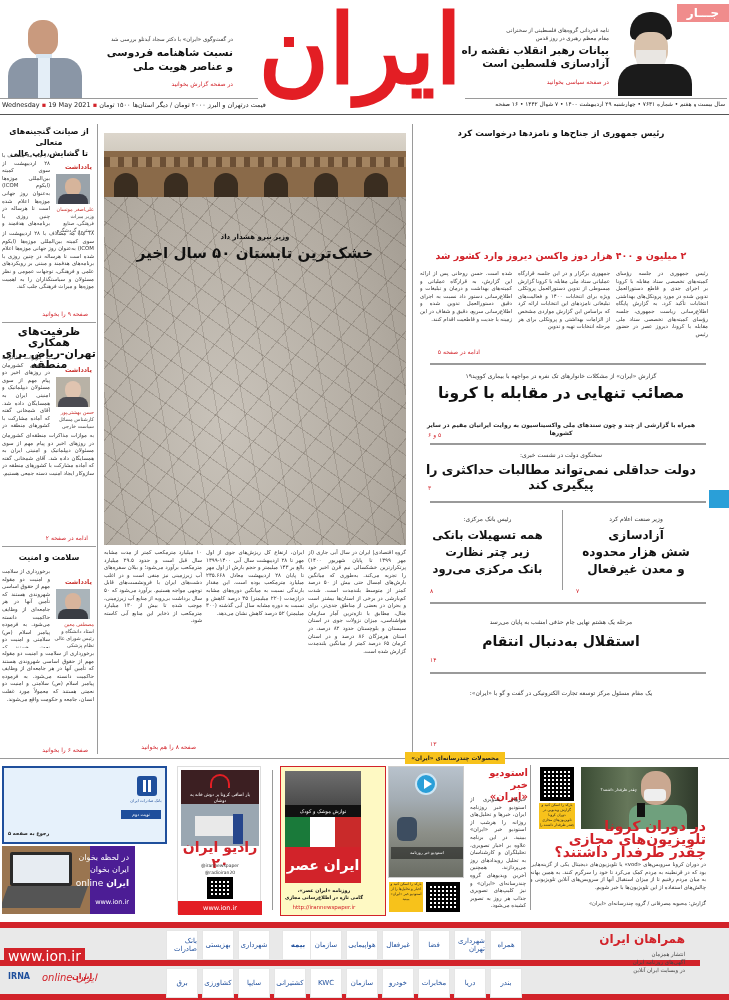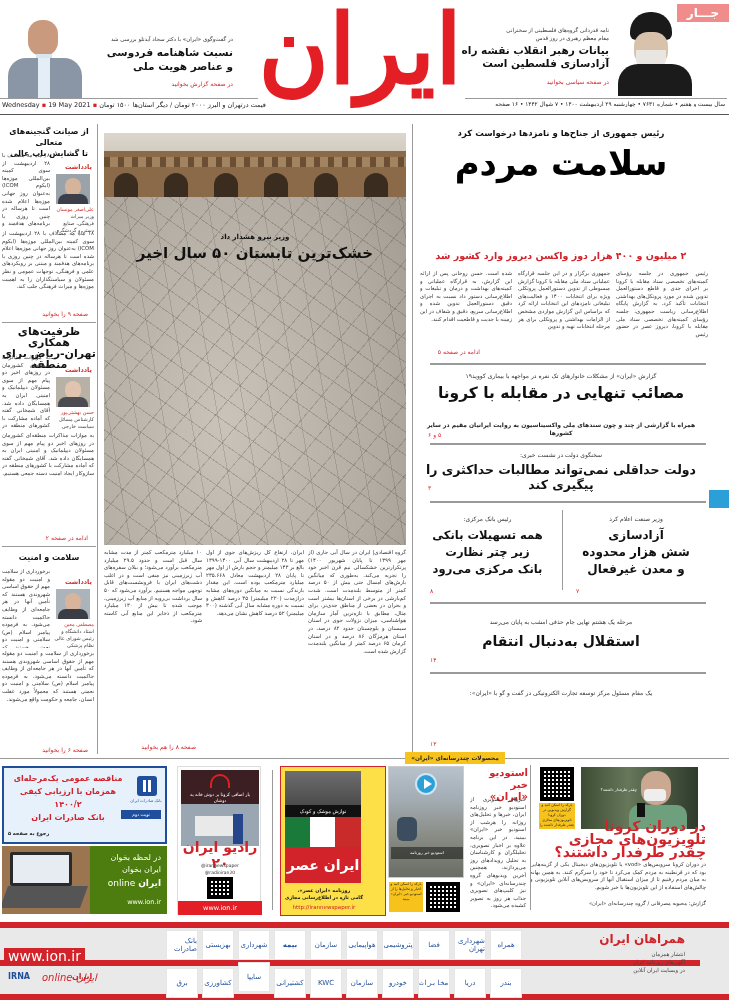--- a/index.html
+++ b/index.html
@@ -138,21 +138,20 @@
 <div class="abs center bold" style="left:104px; top:244px; width:302px; font-size:15px; color:#111;">خشک‌ترین تابستان ۵۰ سال اخیر</div>
 
 <div class="abs bodytext" style="left:308px; top:549px; width:98px; height:200px; overflow:hidden;">گروه اقتصادی| ایران در سال آبی جاری (از مهر ۱۳۹۹ تا پایان شهریور ۱۴۰۰) پرتکرارترین خشکسالی نیم قرن اخیر خود را تجربه می‌کند. به‌طوری که میانگین بارش‌های امسال حتی بیش از ۵۰ درصد کمتر از متوسط بلندمدت است. شدت کم‌بارشی در برخی از استان‌ها بیشتر است و بحران در بعضی از مناطق جدی‌تر. برای مثال، مطابق با تازه‌ترین آمار سازمان هواشناسی، میزان نزولات جوی در استان سیستان و بلوچستان حدود ۸۲ درصد، در استان هرمزگان ۸۶ درصد و در استان کرمان ۶۵ درصد کمتر از میانگین بلندمدت گزارش شده است.</div>
 <div class="abs bodytext" style="left:206px; top:549px; width:98px; height:200px; overflow:hidden;">ایران، ارتفاع کل ریزش‌های جوی از اول مهر تا ۲۸ اردیبهشت سال آبی ۱۴۰۰-۱۳۹۹ بالغ بر ۱۴۳ میلیمتر و حجم بارش از اول مهر تا پایان ۲۸ اردیبهشت معادل ۲۳۵.۶۶۸ میلیارد مترمکعب بوده است. این مقدار بارندگی نسبت به میانگین دوره‌های مشابه درازمدت (۲۲۰ میلیمتر) ۳۵ درصد کاهش و نسبت به دوره مشابه سال آبی گذشته (۳۰۰ میلیمتر) ۵۲ درصد کاهش نشان می‌دهد.</div>
 <div class="abs bodytext" style="left:104px; top:549px; width:98px; height:180px; overflow:hidden;">۱۰ میلیارد مترمکعب کمتر از مدت مشابه سال قبل است و حدود ۲۹.۵ میلیارد مترمکعب برآورد می‌شود؛ و بیلان سفره‌های آب زیرزمینی نیز منفی است و در اغلب دشت‌های ایران با فرونشست‌های قابل توجهی مواجه هستیم. برآورد می‌شود که ۵۰ سال برداشت بی‌رویه از منابع آب زیرزمینی، موجب شده تا بیش از ۱۳۰ میلیارد مترمکعب از ذخایر این منابع آبی کاسته شود.</div>
 <div class="abs pageref" style="left:104px; top:743px; width:92px; text-align:right;">صفحه ۸ را هم بخوانید</div>
 
 <div class="vline" style="left:412px; top:124px; height:632px;"></div>
 <div class="abs center bold" style="left:415px; top:128px; width:292px; font-size:8.5px;">رئیس جمهوری از جناح‌ها و نامزدها درخواست کرد</div>
 <div class="abs center" style="left:415px; top:142px; width:292px; font-weight:900; font-size:34px; line-height:42px; color:#000;">
-  <div>سلامت مردم</div>
 </div>
 <div class="abs center bold red" style="left:415px; top:250px; width:292px; font-size:9.5px;">۲ میلیون و ۴۰۰ هزار دوز واکسن دیروز وارد کشور شد</div>
 <div class="abs bodytext" style="left:616px; top:270px; width:92px; height:76px; overflow:hidden;">رئیس جمهوری در جلسه رؤسای کمیته‌های تخصصی ستاد مقابله با کرونا بر اجرای جدی و قاطع دستورالعمل تدوین شده در مورد پروتکل‌های بهداشتی انتخابات تأکید کرد. به گزارش پایگاه اطلاع‌رسانی ریاست جمهوری، جلسه رؤسای کمیته‌های تخصصی ستاد ملی مقابله با کرونا، دیروز عصر در حضور رئیس</div>
 <div class="abs bodytext" style="left:518px; top:270px; width:92px; height:76px; overflow:hidden;">جمهوری برگزار و در این جلسه قرارگاه عملیاتی ستاد ملی مقابله با کرونا گزارش مبسوطی از تدوین دستورالعمل پروتکلی ویژه برای انتخابات ۱۴۰۰ و فعالیت‌های تبلیغاتی نامزدهای این انتخابات ارائه کرد که براساس این گزارش مواردی مشخص از الزامات بهداشتی و پروتکلی برای هر مرحله انتخابات تهیه و تدوین</div>
 <div class="abs bodytext" style="left:420px; top:270px; width:92px; height:64px; overflow:hidden;">شده است. حسن روحانی پس از ارائه این گزارش، به قرارگاه عملیاتی و کمیته‌های بهداشت و درمان و تبلیغات و اطلاع‌رسانی دستور داد نسبت به اجرای دقیق دستورالعمل تدوین شده و اطلاع‌رسانی سریع، دقیق و شفاف در این زمینه با جدیت و قاطعیت اقدام کنند.</div>
 <div class="abs pageref" style="left:420px; top:348px; width:60px; text-align:right;">ادامه در صفحه ۵</div>
 <div class="hr" style="left:430px; top:363px; width:276px;"></div>
 
 <div class="abs center small" style="left:415px; top:372px; width:292px;">گزارش «ایران» از مشکلات خانوارهای تک نفره در مواجهه با بیماری کووید۱۹</div>
 <div class="abs center bold" style="left:415px; top:384px; width:292px; font-size:15.5px;">مصائب تنهایی در مقابله با کرونا</div>
@@ -223,21 +222,21 @@
 <div class="photo" style="left:388px; top:766px; width:76px; height:112px; background:linear-gradient(#b8c2cc 0%, #a3acb3 30%, #8c8f88 60%, #6a6d64 100%); border:1px solid #ccc;">
   <div style="position:absolute; left:26px; top:6px; width:22px; height:22px; border-radius:11px; background:#2a9fd8; border:2px solid #cfe6f4;">
     <div style="position:absolute; left:7px; top:4px; width:0; height:0; border-left:8px solid #fff; border-top:5px solid transparent; border-bottom:5px solid transparent;"></div>
   </div>
   <div style="position:absolute; left:8px; top:50px; width:20px; height:24px; background:#3d4d60; border-radius:6px;"></div>
   <div style="position:absolute; left:2px; top:80px; width:72px; height:12px; background:rgba(0,0,0,0.45); font-size:4px; color:#fff; text-align:center; line-height:12px;">استودیو خبر روزنامه</div>
 </div>
 <div class="qr" style="left:426px; top:882px; width:34px; height:30px;"></div>
 <div class="abs center" style="left:389px; top:882px; width:34px; height:30px; background:#f7c21b; font-size:3.6px; line-height:5px; overflow:hidden; color:#222;">بارکد را اسکن کنید و اخبار و تحلیل‌ها را از استودیو خبر «ایران» ببینید</div>
 
-<div class="abs" style="left:280px; top:766px; width:106px; height:150px; border:1px solid #d2232a; background:#fde047;">
+<div class="abs" style="left:280px; top:766px; width:106px; height:150px; border:1px solid #d2232a; background:#fef9c3;">
   <div style="position:absolute; left:4px; top:4px; width:76px; height:34px; background:linear-gradient(#6e6e6e,#4b4b4b);"></div>
   <div class="center" style="position:absolute; left:4px; top:38px; width:76px; height:12px; background:#111; color:#fff; font-size:5px; line-height:12px;">نوازش موشک و کودک</div>
   <div style="position:absolute; left:4px; top:50px; width:76px; height:30px; background:linear-gradient(90deg,#1a7a3a 0 33%, #fff 33% 66%, #c92a2a 66%);"></div>
   <div class="center" style="position:absolute; left:4px; top:80px; width:76px; height:36px; background:#d2232a; color:#fff; font-size:14px; font-weight:bold; line-height:36px;">ایران عصر</div>
   <div class="center" style="position:absolute; left:2px; top:120px; width:82px; font-size:4.8px; font-weight:bold; line-height:7px;">
     <div>روزنامه «ایران عصر»،</div>
     <div>گامی تازه در اطلاع‌رسانی مجازی</div>
   </div>
   <div class="center" style="position:absolute; left:0; top:137px; width:86px; font-size:5.5px; color:#d2232a; direction:ltr;">http://irannewspaper.ir</div>
 </div>
@@ -255,30 +254,25 @@
   <div class="center" style="position:absolute; left:0; top:103px; width:84px; font-size:4.5px; color:#333; direction:ltr;">@radioiran20</div>
   <div class="qr" style="left:29px; top:110px; width:26px; height:22px;"></div>
   <div class="center" style="position:absolute; left:0; top:134px; width:84px; height:14px; background:#e31e24; color:#fff; font-size:6.5px; line-height:14px; direction:ltr;">www.ion.ir</div>
 </div>
 
 <div class="abs" style="left:2px; top:766px; width:165px; height:78px; background:#e6f1fb; border:2px solid #1f4f9c;">
   <div style="position:absolute; right:8px; top:8px; width:20px; height:20px; background:#1f4f9c; border-radius:3px;">
     <div style="position:absolute; left:6px; top:4px; width:8px; height:12px; border-left:3px solid #fff; border-right:3px solid #fff;"></div>
   </div>
   <div style="position:absolute; right:2px; top:30px; width:34px; font-size:4px; color:#1f4f9c; text-align:center;">بانک صادرات ایران</div>
-  <div class="center bold red" style="position:absolute; left:4px; top:4px; width:120px; font-size:8px; line-height:13px;">
-    <div>مناقصه عمومی یک‌مرحله‌ای</div>
-    <div>همزمان با ارزیابی کیفی ۱۴۰۰/۲</div>
-    <div>بانک صادرات ایران</div>
-  </div>
   <div class="center" style="position:absolute; right:4px; top:42px; width:40px; height:9px; background:#1f4f9c; color:#fff; font-size:4.5px; line-height:9px;">نوبت دوم</div>
   <div style="position:absolute; left:4px; top:62px; font-size:5px; font-weight:bold; color:#222;">رجوع به صفحه ۵</div>
 </div>
 
-<div class="abs" style="left:2px; top:846px; width:165px; height:68px; background:#4d7c0f; overflow:hidden;">
+<div class="abs" style="left:2px; top:846px; width:133px; height:68px; background:#4c1d95; overflow:hidden;">
   <div style="position:absolute; left:0; top:0; width:88px; height:68px; background:#9a7550;">
     <div style="position:absolute; left:8px; top:6px; width:62px; height:34px; background:#2a2a2a; border-radius:2px;">
       <div style="position:absolute; left:3px; top:3px; width:56px; height:28px; background:#e7ecf2;"></div>
     </div>
     <div style="position:absolute; left:2px; top:40px; width:80px; height:22px; background:#555; transform:skewX(-20deg);"></div>
   </div>
   <div class="rtl" style="position:absolute; right:6px; top:6px; width:76px; font-size:8px; color:#fff; line-height:12px;">
     <div>در لحظه بخوان</div>
     <div>ایران بخوان</div>
   </div>
@@ -303,30 +297,30 @@
 
   <div class="rtl" style="position:absolute; right:44px; top:10px; width:90px; font-size:12px; font-weight:bold; color:#d2232a;">همراهان ایران</div>
   <div class="rtl" style="position:absolute; right:44px; top:28px; width:90px; font-size:5.5px; line-height:8px; color:#444;">
     <div>انتشار همزمان</div>
     <div>آگهی‌های روزنامه ایران</div>
     <div>در وبسایت ایران آنلاین</div>
   </div>
 <div class="logo-box" style="left: 166px; top: 8px;">بانک صادرات</div>
     <div class="logo-box" style="left: 202px; top: 8px;">بهزیستی</div>
     <div class="logo-box" style="left: 238px; top: 8px;">شهرداری</div>
-    <div class="logo-box" style="left: 274px; top: 8px; font-weight: bold;">بیمه</div>
+    <div class="logo-box" style="left: 282px; top: 8px; font-weight: bold;">بیمه</div>
     <div class="logo-box" style="left: 310px; top: 8px;">سازمان</div>
     <div class="logo-box" style="left: 346px; top: 8px;">هواپیمایی</div>
-    <div class="logo-box" style="left: 382px; top: 8px;">پتروشیمی</div>
+    <div class="logo-box" style="left: 382px; top: 8px;">غیرفعال</div>
     <div class="logo-box" style="left: 418px; top: 8px;">فضا</div>
     <div class="logo-box" style="left: 454px; top: 8px;">شهرداری تهران</div>
     <div class="logo-box" style="left: 490px; top: 8px;">همراه</div>
     <div class="logo-box" style="left: 166px; top: 46px;">برق</div>
     <div class="logo-box" style="left: 202px; top: 46px;">کشاورزی</div>
-    <div class="logo-box" style="left: 238px; top: 40px; text-align: center;">سایپا</div>
+    <div class="logo-box" style="left: 238px; top: 46px; text-align: center;">سایپا</div>
     <div class="logo-box" style="left: 274px; top: 46px;">کشتیرانی</div>
     <div class="logo-box" style="left: 310px; top: 46px;">KWC</div>
     <div class="logo-box" style="left: 346px; top: 46px;">سازمان</div>
     <div class="logo-box" style="left: 382px; top: 46px;">خودرو</div>
-    <div class="logo-box" style="left: 418px; top: 46px; font-family: Liberation Mono, monospace;">مخابرات</div>
+    <div class="logo-box" style="left: 418px; top: 46px;">مخابرات</div>
     <div class="logo-box" style="left: 454px; top: 46px;">دریا</div>
     <div class="logo-box" style="left: 490px; top: 46px;">بندر</div>
   </div>
 
 </body></html>

